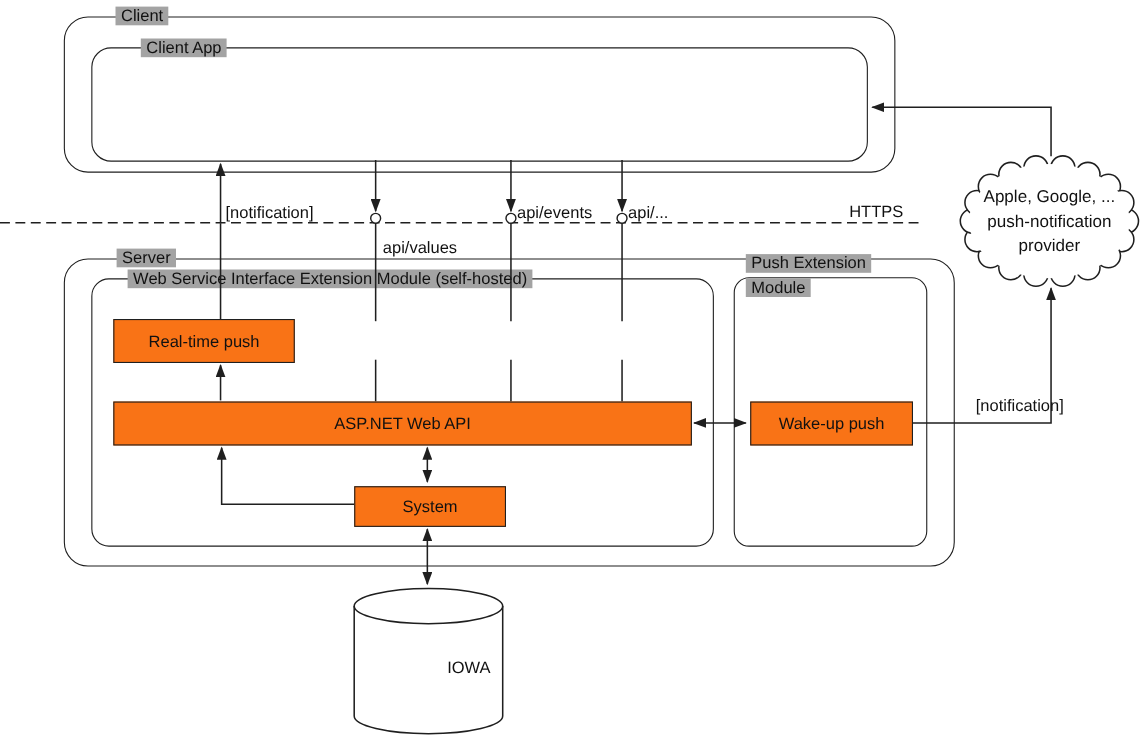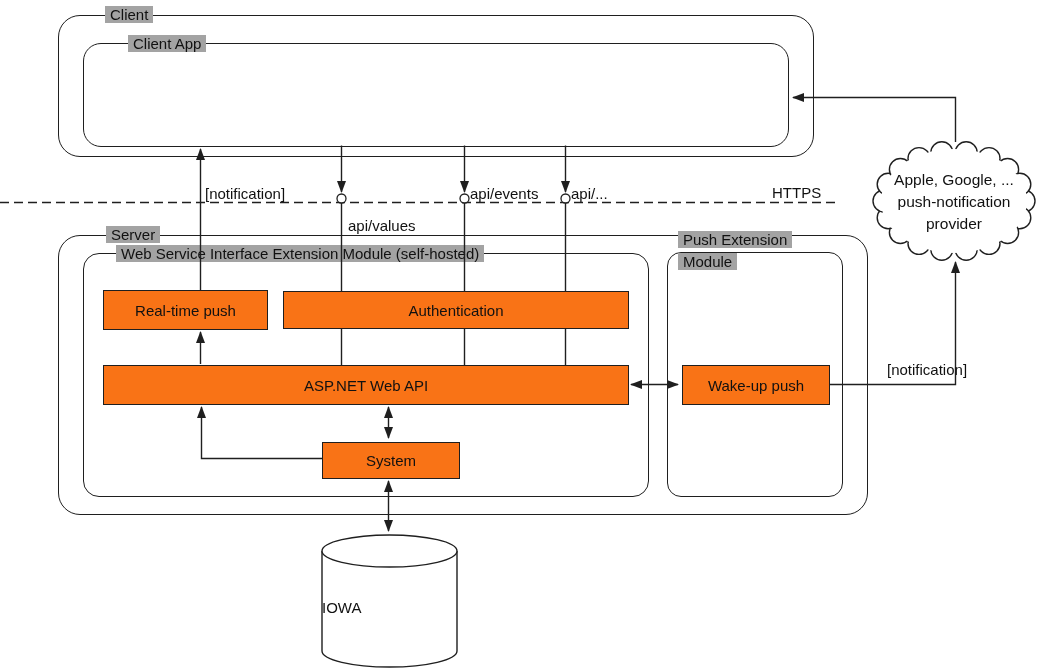--- a/index.html
+++ b/index.html
@@ -7,21 +7,21 @@
           font-family:"Liberation Sans","DejaVu Sans",sans-serif;color:#111;}
   #canvas svg{position:absolute;left:0;top:0;}
   .svg-top{z-index:4;pointer-events:none;}
   .frame{position:absolute;border:1.5px solid #1f1f1f;background:transparent;z-index:2;}
   .box{position:absolute;border:1.5px solid #1f1f1f;background:#f97316;z-index:2;
        display:flex;align-items:center;justify-content:center;font-size:15px;white-space:nowrap;}
   .lbl{position:absolute;font-size:15px;line-height:17px;white-space:nowrap;z-index:3;}
   .onln{background:#a3a3a3;padding:0 5px;}
   .cloud-text{position:absolute;left:872px;top:169px;width:164px;text-align:center;
               font-size:15.5px;line-height:22px;z-index:3;}
-  .iowa{position:absolute;left:322px;top:599px;width:124px;text-align:left;
+  .iowa{position:absolute;left:322px;top:599px;width:124px;text-align:right;
         font-size:15px;z-index:3;}
 </style>
 </head>
 <body>
 
 <div id="canvas">
 
   <svg width="1041" height="669" viewBox="0 0 1041 669">
     <defs>
       <marker id="arr" markerUnits="userSpaceOnUse" markerWidth="13" markerHeight="9" refX="11" refY="4.5" orient="auto-start-reverse">
@@ -96,23 +96,20 @@
 
   <div class="frame" style="left:58px;top:15px;width:754px;height:140px;border-radius:22px;"></div>
   <div class="frame" style="left:83px;top:43px;width:704px;height:102px;border-radius:18px;"></div>
   <div class="frame" style="left:58px;top:235px;width:808px;height:278px;border-radius:22px;"></div>
   <div class="frame" style="left:83px;top:253px;width:564px;height:242px;border-radius:16px;"></div>
   <div class="frame" style="left:667px;top:252px;width:174px;height:243px;border-radius:14px;"></div>
 
   <div class="box" style="left:103px;top:290px;width:163px;height:38px;">
     <span>Real-time push</span>
   </div>
-  <div class="box" style="left:283px;top:291px;width:344px;height:36px;">
-    <span>Authentication</span>
-  </div>
   <div class="box" style="left:682px;top:365px;width:146px;height:38px;">
     <span>Wake-up push</span>
   </div>
   <div class="box" style="left:103px;top:365px;width:524px;height:38px;">
     <span>ASP.NET Web API</span>
   </div>
   <div class="box" style="left:322px;top:442px;width:136px;height:35px;">
     <span>System</span>
   </div>
 

